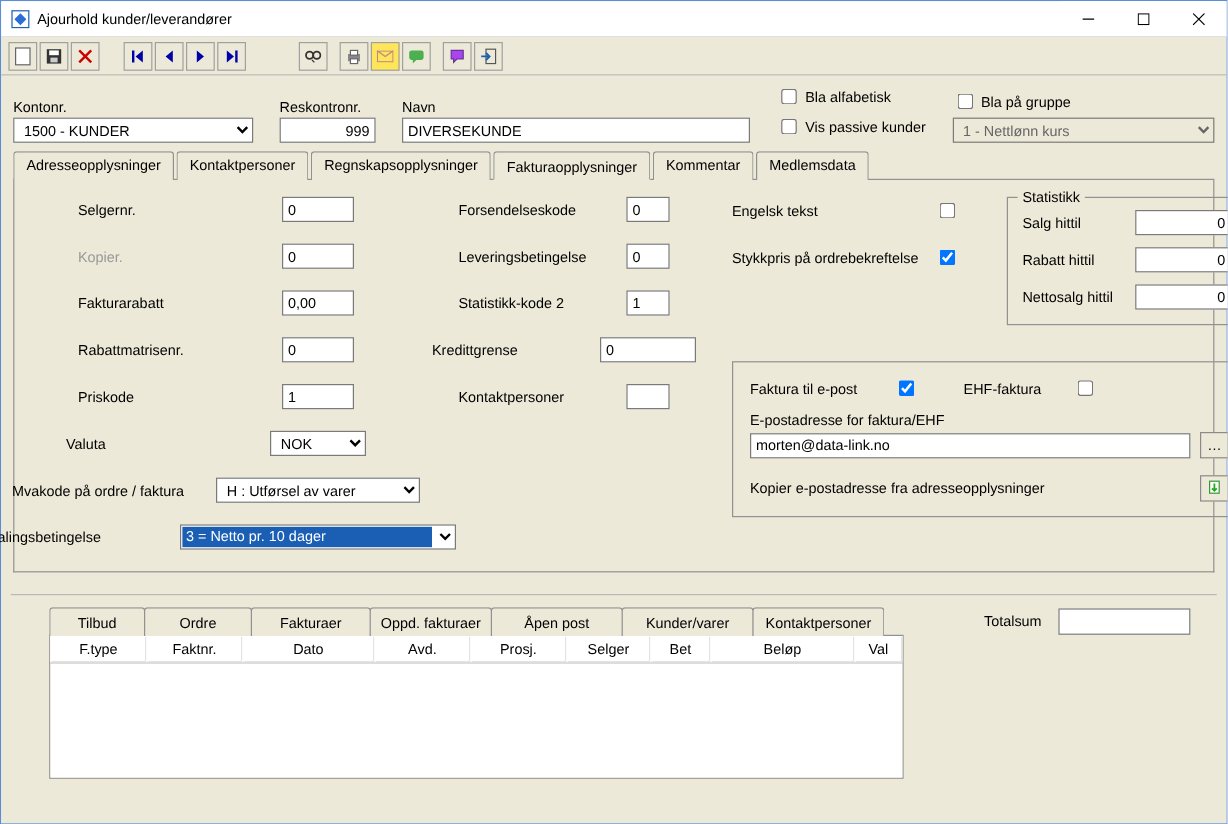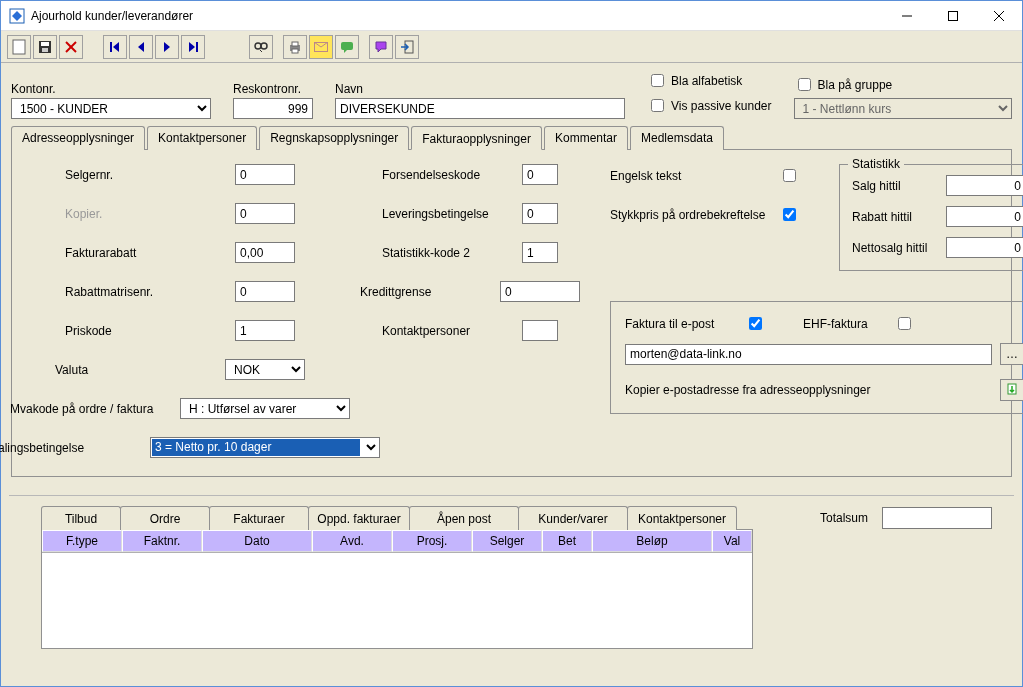--- a/index.html
+++ b/index.html
@@ -177,21 +177,21 @@
     display: grid;
     background: #ece9d8;
     border-bottom: 1px solid #b0b0b0;
   }
   .grid-head .gh {
     border: 1px solid #dcdcdc;
     border-top-color:#fff; border-left-color:#fff;
     padding: 3px 4px;
     text-align: center;
     font-size: 12px;
-    background: #c4b5fd;
+    background: #ffffff;
   }
   .grid-body {
     height: 95px;
     background: #fff;
   }
   .totals-row {
     display: flex;
     align-items: center;
     justify-content: flex-end;
     margin-bottom: 4px;
@@ -461,20 +461,21 @@
             <div class="inv-row">
               <label class="chk-row" style="width:170px">
                 <span style="margin-right:27px">Faktura til e-post</span>
                   <input type="checkbox" class="chk" checked="" style="">
               </label>
               <label class="chk-row">
                 <span style="margin-right:22px">EHF-faktura</span>
                   <input type="checkbox" class="chk" style="">
               </label>
             </div>
+            <div style="margin-bottom:3px">E-postadresse for faktura/EHF</div>
             <div class="inv-row">
               <input class="input" style="flex: 1 1 0%;" value="morten@data-link.no">
               <div class="icon-btn">
                 <span>…</span>
               </div>
             </div>
             <div class="inv-row" style="margin-top:14px;margin-bottom:0">
               <span style="flex:1">Kopier e-postadresse fra adresseopplysninger</span>
               <div class="icon-btn">
                 <svg width="14" height="14">

